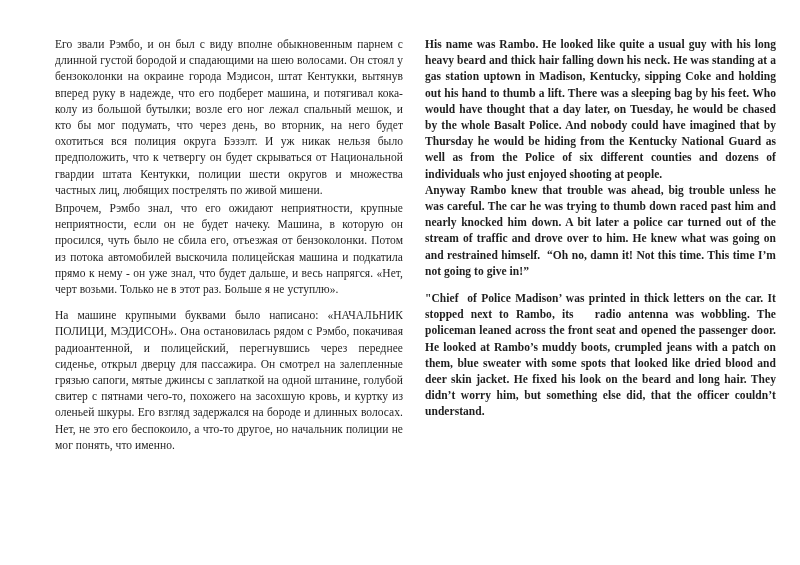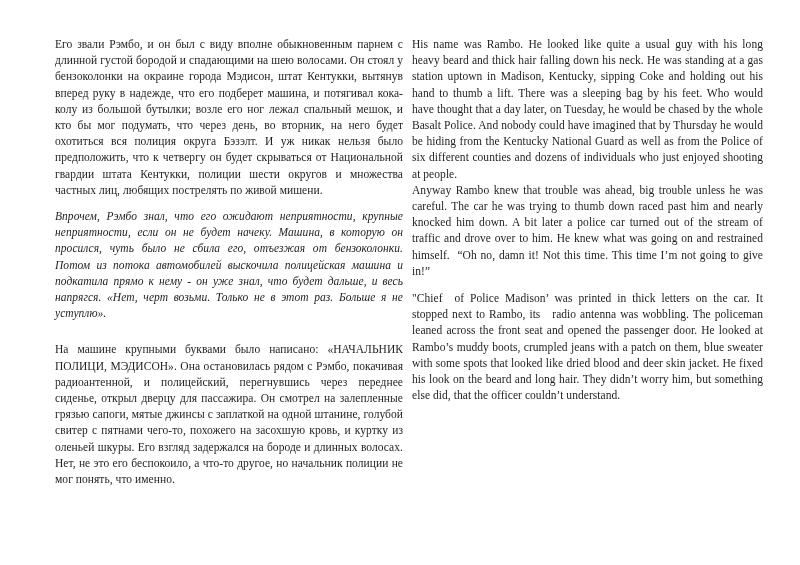--- a/index.html
+++ b/index.html
@@ -22,29 +22,30 @@
     color: #1e1e1e;
     font-size: 11.5px;
     line-height: 16.2px;
     letter-spacing: 0.05px;
   }
   .col-left {
     left: 55px;
     width: 348px;
   }
   .col-right {
-    left: 412px;
+    left: 425px;
     width: 351px;
+    font-weight: bold;
   }
   .text-column p {
     margin: 0;
     white-space: pre-wrap;
   }
-  .col-left p.para-2 { margin-top: 10px; font-style: italic; }
-  .col-left p.para-3 { margin-top: 20px; }
+  .col-left p.para-2 { margin-top: 2px; }
+  .col-left p.para-3 { margin-top: 10px; }
   .col-right p.para-2 { }
   .col-right p.para-3 { margin-top: 11px; }
 </style>
 </head>
 <body>
 
 <div class="page">
 
   <div class="text-column col-left">
     <p class="para-1">Его звали Рэмбо, и он был с виду вполне обыкновенным парнем с длинной густой бородой и спадающими на шею волосами. Он стоял у бензоколонки на окраине города Мэдисон, штат Кентукки, вытянув вперед руку в надежде, что его подберет машина, и потягивал кока-колу из большой бутылки; возле его ног лежал спальный мешок, и кто бы мог подумать, что через день, во вторник, на него будет охотиться вся полиция округа Бэзэлт. И уж никак нельзя было предположить, что к четвергу он будет скрываться от Национальной гвардии штата Кентукки, полиции шести округов и множества частных лиц, любящих пострелять по живой мишени.</p>

